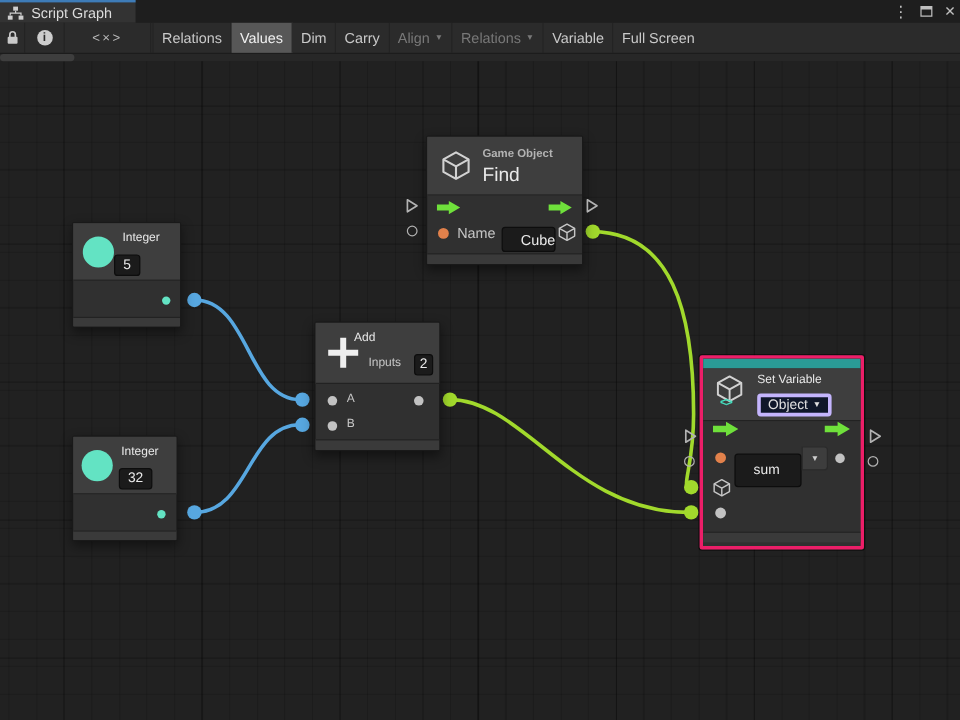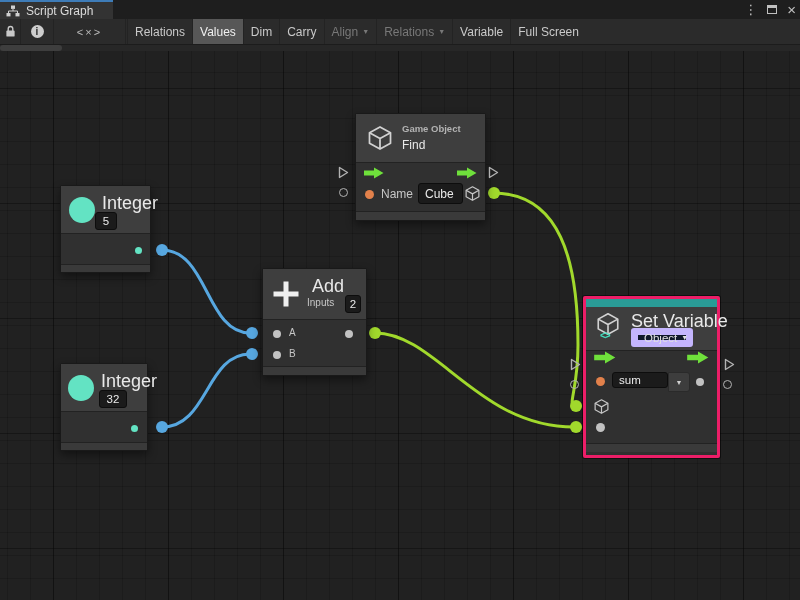--- a/index.html
+++ b/index.html
@@ -44,32 +44,32 @@
   .hscroll-thumb { position:absolute; left:0; top:0; width:62px; height:6px; background:#3e3e3e; border-radius:3px; }
 
   svg.wires { position:absolute; left:0; top:0; width:800px; height:555px; overflow:visible; }
   .wire { fill:none; stroke-width:3; }
 
   
   .node { position:absolute; background:#303030; border:1px solid #191919; border-radius:2px;
           box-shadow:0 4px 10px rgba(0,0,0,0.45); }
   .nhead { position:absolute; left:0; top:0; right:0; background:#3e3e3e; border-bottom:1px solid #222222; }
   .nfoot { position:absolute; left:0; right:0; bottom:0; background:#3a3a3a; border-top:1px solid #222222; }
-  .ntitle { position:absolute; color:#e9e9e9; font-size:18px; white-space:nowrap; }
+  .ntitle { position:absolute; color:#e9e9e9; font-size:10px; white-space:nowrap; }
   .nsub   { position:absolute; color:#b3b3b3; font-size:9.5px; white-space:nowrap; }
   .chip, .field { position:absolute; background:#1b1b1b; border:1px solid #0d0d0d; border-radius:3px;
           color:#eaeaea; font-size:11.5px; display:flex; align-items:center; justify-content:center; }
-  .field { justify-content:flex-start; padding-left:6px; }
+  .field { justify-content:flex-start; padding-left:15px;margin-top:6px; }
   .dot { position:absolute; border-radius:50%; }
   .dot-gray   { background:#c2c2c2; }
   .dot-teal   { background:#63e3c3; }
   .dot-orange { background:#e2814b; }
   .plabel { position:absolute; color:#c6c6c6; font-size:10px; }
   .teal-circle { position:absolute; width:26px; height:26px; border-radius:50%; background:#63e3c3; }
-  .dropdown { position:absolute; background:#0f172a; border:7px solid #c4b5fd; border-radius:3px;
+  .dropdown { position:absolute; background:#0f172a; border:3px solid #c4b5fd; border-radius:3px;
               color:#e0e0e0; font-size:11.5px; display:flex; align-items:center; justify-content:space-between; padding:0 6px; }
   .dd-btn { position:absolute; background:#3d3d3d; border:1px solid #2a2a2a; border-radius:0 3px 3px 0;
             display:flex; align-items:center; justify-content:center; color:#cfcfcf; }
   .select-frame { position:absolute; border:3px solid #ec1e68; border-radius:2px; box-shadow:0 0 0 1px rgba(0,0,0,.5); }
   .teal-strip { position:absolute; left:0; top:0; right:0; height:8px; background:#2a9b96; }
   .badge-code { position:absolute; color:#45e0c0; font-size:10px; font-weight:bold; letter-spacing:-1px; }
   .pcircle { position:absolute; width:9px; height:9px; border:1.5px solid #b2b2b2; border-radius:50%; }
   .ptri { position:absolute; }
 </style>
 </head>
@@ -168,42 +168,42 @@
       <div class="nfoot" style="height:8px;"></div>
     </div>
 
     <div class="node" style="left:262px; top:223px; width:105px; height:108px;">
       <div class="nhead" style="height:51px;">
         <span style="position:absolute; left:8px; top:10px; display:flex;">
           <svg width="30" height="30" viewBox="0 0 24 24">
               <path d="M10 2 h4 v8 h8 v4 h-8 v8 h-4 v-8 H2 v-4 h8 Z" fill="#efefef"></path>
             </svg>
         </span>
-        <span class="ntitle" style="left:49px; top:7px;text-align:right;">Add</span>
+        <span class="ntitle" style="left:32px; top:7px;text-align:right;">Add</span>
         <span class="plabel" style="left:44px; top:28px;">Inputs</span>
         <div class="chip" style="left:82px; top:26px; width:16px; height:18px;">2</div>
       </div>
       <div class="dot dot-gray" style="width:8px; height:8px; left:10px; top:61px;"></div>
       <span class="plabel" style="left:26px; top:58px;">A</span>
       <div class="dot dot-gray" style="width:8px; height:8px; right:13px; top:61px;"></div>
       <div class="dot dot-gray" style="width:8px; height:8px; left:10px; top:82px;"></div>
       <span class="plabel" style="left:26px; top:79px;">B</span>
       <div class="nfoot" style="height:9px;"></div>
     </div>
 
     <div class="node" style="left:355px; top:68px; width:131px; height:108px;">
       <div class="nhead" style="height:49px;">
         <span style="position:absolute; left:10px; top:10px; display:flex;">
           <svg width="28" height="28" viewBox="0 0 24 24">
               <path d="M12 2.5 L21 7.5 V16.5 L12 21.5 L3 16.5 V7.5 Z" fill="none" stroke="#d2d2d2" stroke-width="1.5" stroke-linejoin="round"></path>
               <path d="M3 7.5 L12 12.5 L21 7.5 M12 12.5 V21.5" fill="none" stroke="#d2d2d2" stroke-width="1.5" stroke-linejoin="round"></path>
             </svg>
         </span>
         <span class="nsub" style="left:46px; top:9px;font-weight:bold;">Game Object</span>
-        <span class="ntitle" style="left:46px; top:24px; font-size:12px;">Find</span>
+        <span class="ntitle" style="left:46px; top:24px; font-size:16px;">Find</span>
       </div>
       <span style="position:absolute; left:8px; top:53px; display:flex;">
         <svg width="20" height="12" viewBox="0 0 20 12">
             <path d="M0 3.5 H10 V0.5 L19.5 6 L10 11.5 V8.5 H0 Z" fill="#6fe03b"></path>
           </svg>
       </span>
       <span style="position:absolute; right:8px; top:53px; display:flex;">
         <svg width="20" height="12" viewBox="0 0 20 12">
             <path d="M0 3.5 H10 V0.5 L19.5 6 L10 11.5 V8.5 H0 Z" fill="#6fe03b"></path>
           </svg>
@@ -253,21 +253,21 @@
           <svg width="22" height="13" viewBox="0 0 20 12">
               <path d="M0 3.5 H10 V0.5 L19.5 6 L10 11.5 V8.5 H0 Z" fill="#6fe03b"></path>
             </svg>
         </span>
         <span style="position:absolute; right:8px; top:52px; display:flex;">
           <svg width="22" height="13" viewBox="0 0 20 12">
               <path d="M0 3.5 H10 V0.5 L19.5 6 L10 11.5 V8.5 H0 Z" fill="#6fe03b"></path>
             </svg>
         </span>
         <div class="dot dot-orange" style="width:9px; height:9px; left:10px; top:78px;"></div>
-        <div class="field" style="left:26px; top:73px; width:56px; height:16px;text-align:right;">sum</div>
+        <div class="field" style="left:26px; top:73px; width:56px; height:28px;text-align:right;">sum</div>
         <div class="dd-btn" style="left:82px; top:73px; width:22px; height:20px;">
           <span class="dd-arrow" style="margin:0;">▼</span>
         </div>
         <div class="dot dot-gray" style="width:8px; height:8px; right:13px; top:79px;"></div>
         <span style="position:absolute; left:7px; top:99px; display:flex;">
           <svg width="17" height="17" viewBox="0 0 24 24">
               <path d="M12 2.5 L21 7.5 V16.5 L12 21.5 L3 16.5 V7.5 Z" fill="none" stroke="#c6c6c6" stroke-width="1.7" stroke-linejoin="round"></path>
               <path d="M3 7.5 L12 12.5 L21 7.5 M12 12.5 V21.5" fill="none" stroke="#c6c6c6" stroke-width="1.7" stroke-linejoin="round"></path>
             </svg>
         </span>

